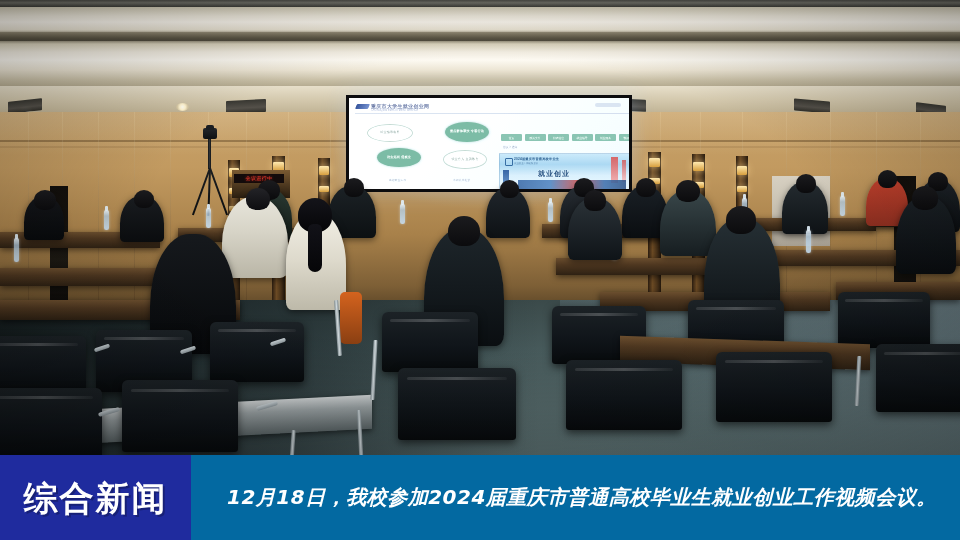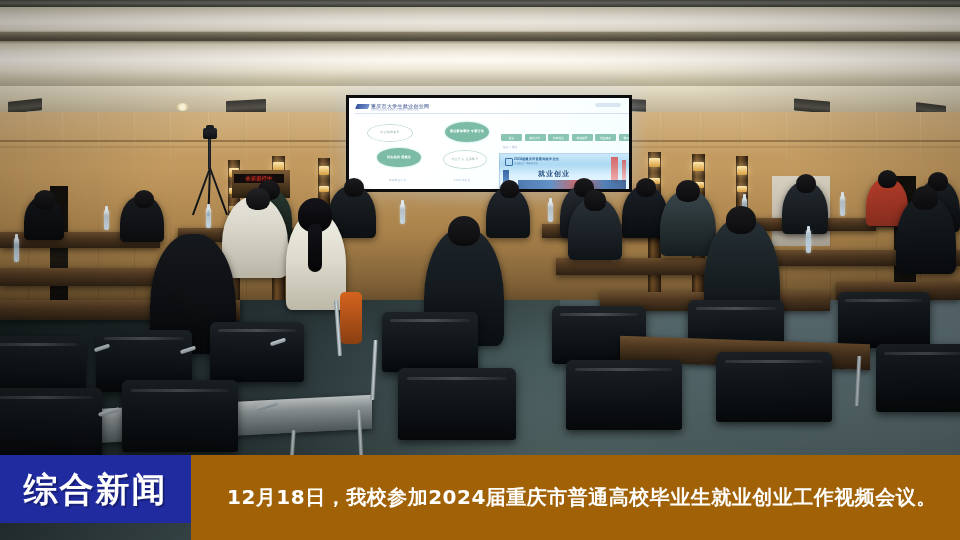--- a/index.html
+++ b/index.html
@@ -317,21 +317,21 @@
     content:""; position:absolute; left:1px; top:-4px; width:3px; height:5px;
     background:rgba(225,240,250,.9); border-radius:1px;
   }
 
   
   .banner {
     position:absolute; left:0; bottom:0; width:960px; height:85px;
     display:flex;
   }
   .banner-left {
-    width:191px; height:68px;
+    width:191px; height:85px;
     display:flex; align-items:center; justify-content:center;
   }
   .banner-left-label {
     font-family:"DejaVu Sans","Liberation Sans",sans-serif;
     font-weight:bold;
     font-size:34px;
     color:#ffffff;
     letter-spacing:2px;
     line-height:1;
     text-shadow:2px 2px 0 rgba(0,0,0,.25);
@@ -631,18 +631,18 @@
     <div class="chair-arm" style="left:98px;  top:410px; width:22px; transform:rotate(-16deg);"></div>
     <div class="chair-arm" style="left:256px; top:404px; width:22px; transform:rotate(-16deg);"></div>
 
     <div class="vignette"></div>
   </div>
 
   <div class="banner">
     <div class="banner-left" id="bannerLeft" style="background: rgb(31, 43, 158);">
       <span class="banner-left-label">综合新闻</span>
     </div>
-    <div class="banner-right" id="bannerRight" style="background: #a16207;">
+    <div class="banner-right" id="bannerRight" style="background: #0369a1; font-style: italic;">
       <span class="banner-caption">12月18日，我校参加2024届重庆市普通高校毕业生就业创业工作视频会议。</span>
     </div>
   </div>
 
 </div>
 
 </body></html>

